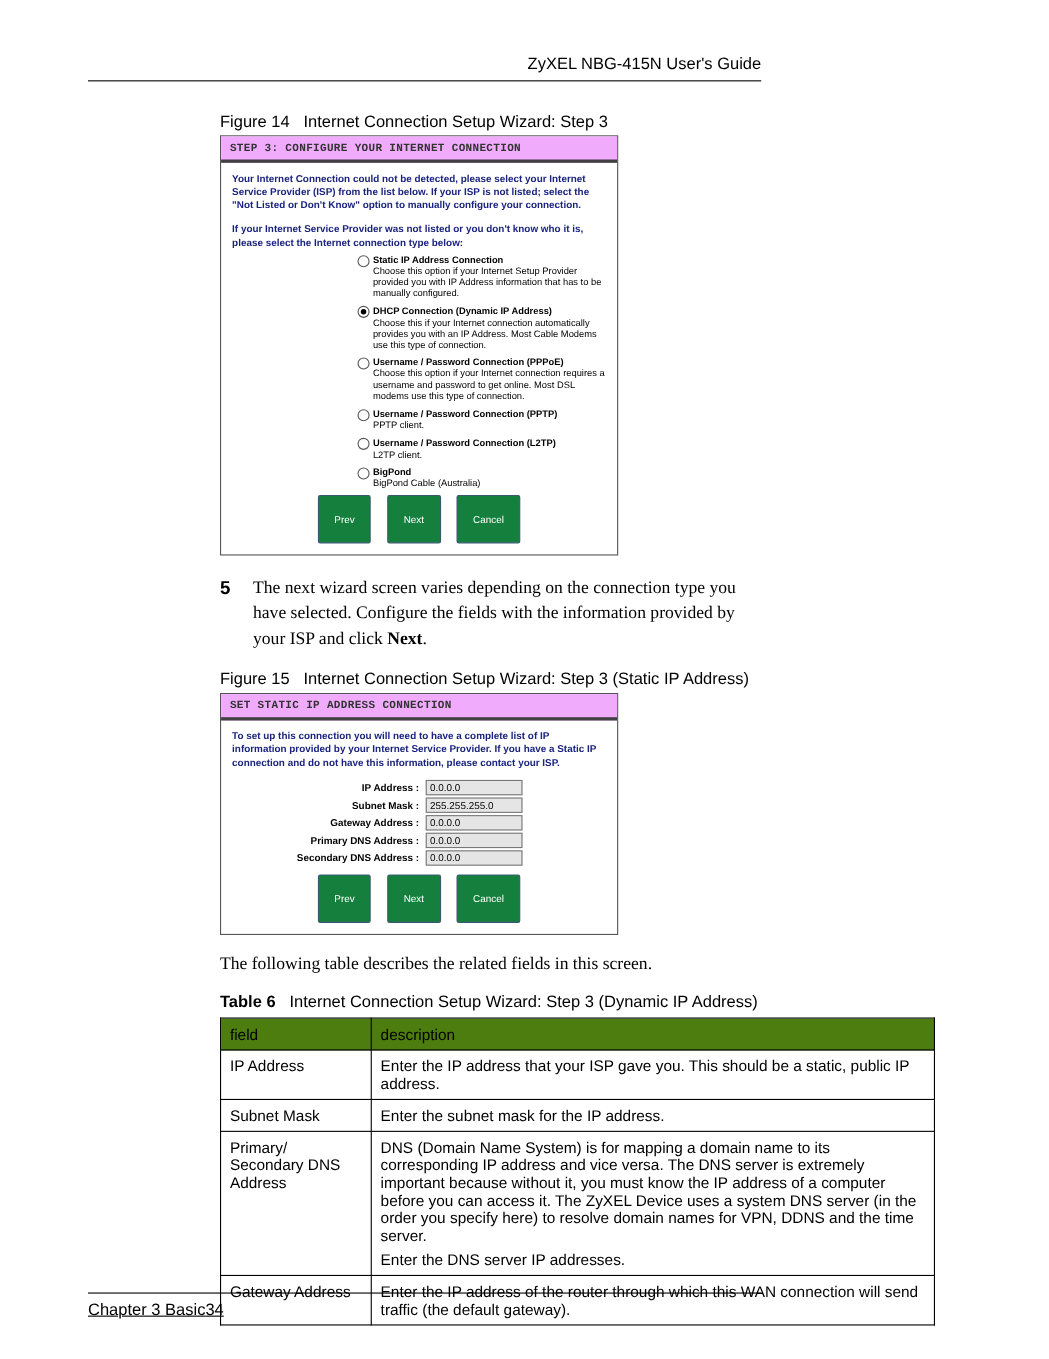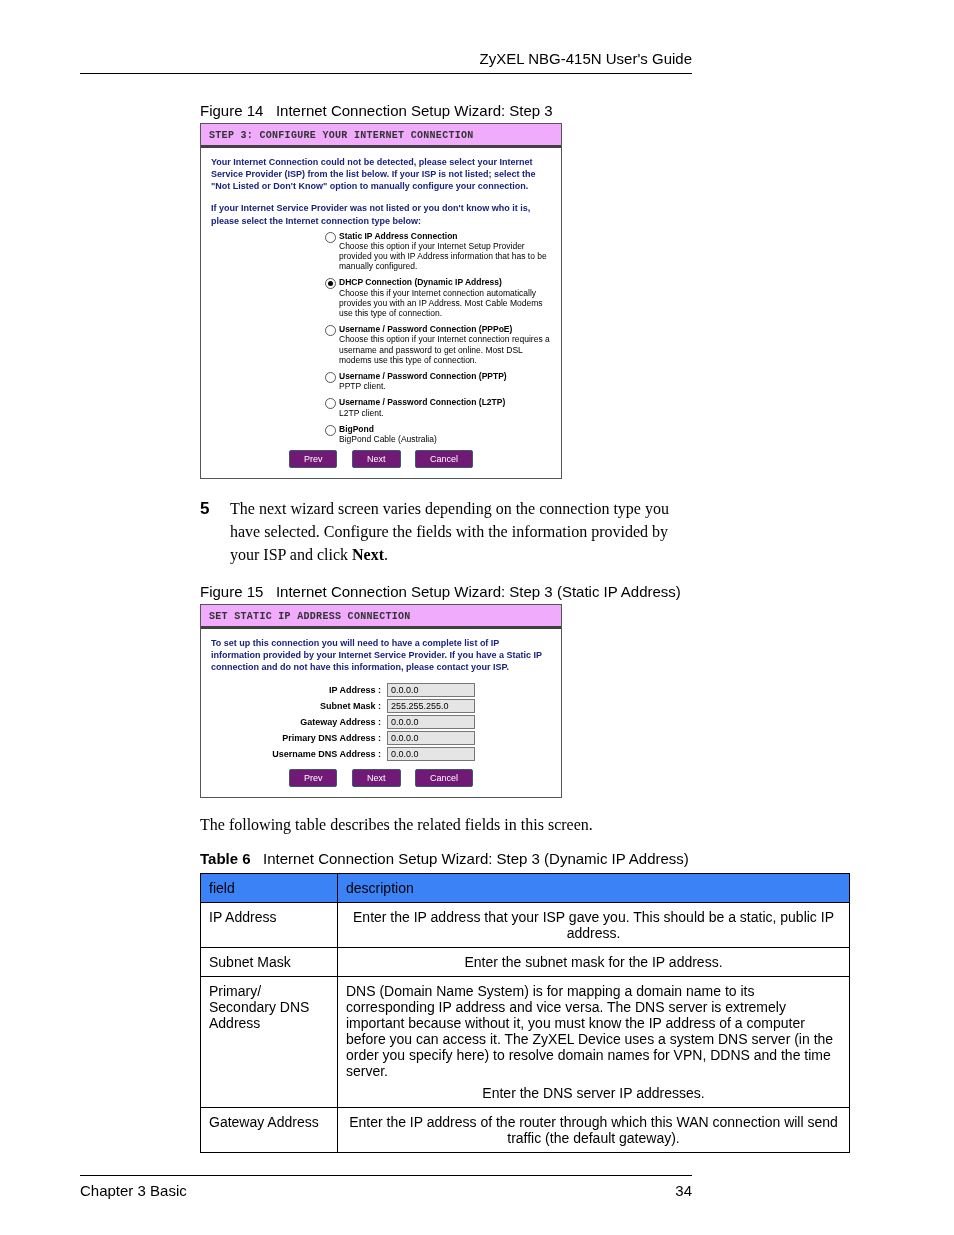--- a/index.html
+++ b/index.html
@@ -91,24 +91,24 @@
     color: #000;
     line-height: 1.2;
   }
   .radio-desc b { font-weight: bold; }
   .btn-row {
     text-align: center;
     margin-top: 4px;
   }
   .wiz-btn {
     display: inline-block;
-    background: #701a75;
+    background: #15803d;
     color: #fff;
     font-size: 9px;
-    padding: 3px 14px;
+    padding: 16px 14px;
     border: 1px solid #3a5a72;
     border-radius: 2px;
     margin: 0 6px;
     text-align: center;
   }
   .step-text {
     font-size: 16px;
     font-family: Georgia, "Times New Roman", serif;
     line-height: 1.45;
     margin: 0 0 16px 0;
@@ -159,44 +159,45 @@
     font-size: 14px;
   }
   table.desc-table th, table.desc-table td {
     border: 1px solid #000;
     padding: 6px 8px;
     text-align: left;
     vertical-align: top;
   }
   table.desc-table th {
     font-weight: normal;
-    background: #3b82f6;
+    background: #4d7c0f;
   }
   table.desc-table td.col1 {
     width: 120px;
   }
   table.desc-table td p {
     margin: 0 0 6px 0;
   }
-  table.desc-table td p:last-child { margin-bottom: 0; text-align: center; }
+  table.desc-table td p:last-child { margin-bottom: 0; }
   .footer {
     position: absolute;
     bottom: 36px;
     left: 80px;
     right: 80px;
   }
   .footer-rule {
     border: 0;
     border-top: 1.5px solid #000;
     margin: 0 0 6px 0;
   }
   .footer-line {
     display: flex;
-    justify-content: space-between;
+    justify-content: flex-start;
     font-size: 15px;
+    text-decoration: underline;
   }
 </style>
 </head>
 <body>
 
 <div class="page">
   <div class="header-right">ZyXEL NBG-415N User's Guide</div>
   <hr class="header-rule">
 
   <div class="content">
@@ -274,21 +275,21 @@
             </div>
             <div class="form-row">
               <div class="form-label">Gateway Address :</div>
               <input class="form-input" value="0.0.0.0" style="">
             </div>
             <div class="form-row">
               <div class="form-label">Primary DNS Address :</div>
               <input class="form-input" value="0.0.0.0" style="">
             </div>
             <div class="form-row">
-              <div class="form-label">Username DNS Address :</div>
+              <div class="form-label">Secondary DNS Address :</div>
               <input class="form-input" value="0.0.0.0" style="">
             </div>
           </div>
         <div class="btn-row" style="margin-top:8px">
           <span class="wiz-btn">Prev</span>
           <span class="wiz-btn">Next</span>
           <span class="wiz-btn">Cancel</span>
         </div>
       </div>
     </div>

